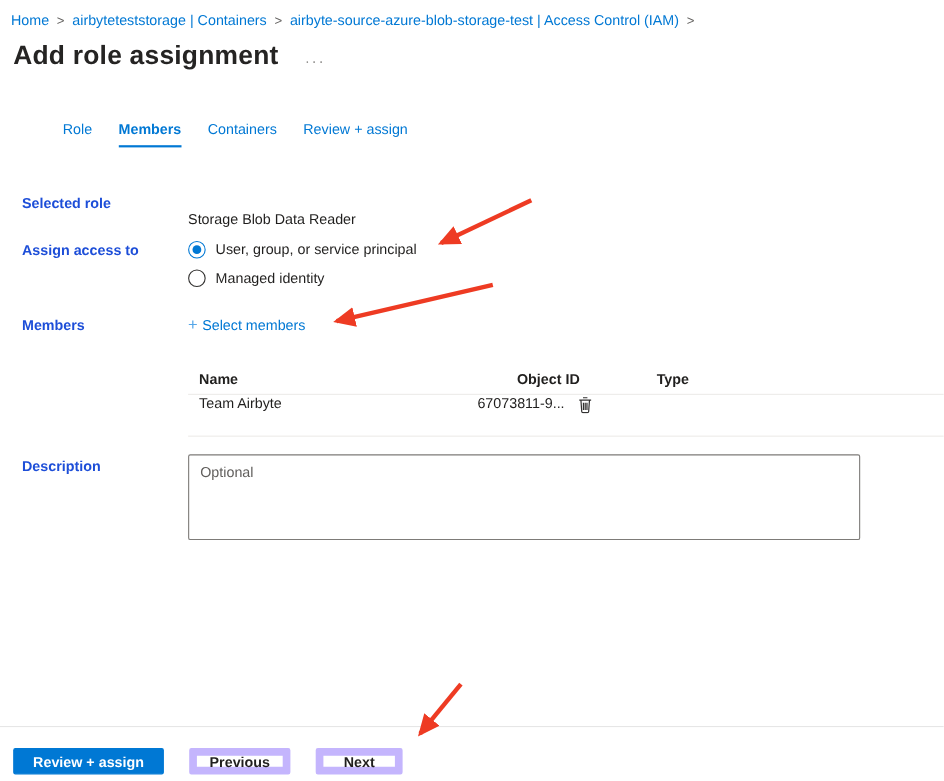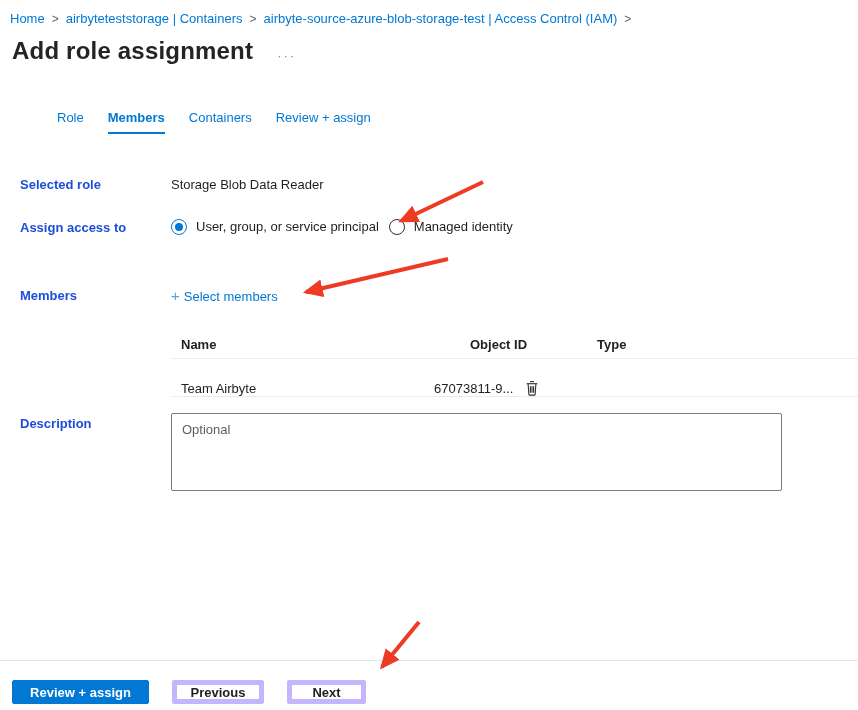--- a/index.html
+++ b/index.html
@@ -23,56 +23,56 @@
 
   
   .tabs { position: absolute; left: 21px; top: 110px; display: flex; gap: 24px; margin-left: 36px; }
   .tab { color: #0078d4; padding-bottom: 7px; cursor: pointer; border-bottom: 2px solid transparent; }
   .tab.active { font-weight: 700; border-bottom-color: #0078d4; }
 
   
   .field-label { position: absolute; left: 20px; font-weight: 700; color: #1d4ed8; }
   .field-value { position: absolute; left: 171px; color: #201f1e; }
 
-  .radio-group { position: absolute; left: 171px; top: 219px; display: flex; flex-direction: row; gap: 10px; }
+  .radio-group { position: absolute; left: 171px; top: 219px; display: flex; flex-direction: column; gap: 10px; }
   .radio-option { display: flex; align-items: center; height: 16px; cursor: pointer; }
   .radio-circle { width: 16px; height: 16px; border-radius: 50%; border: 1px solid #323130;
     display: inline-flex; align-items: center; justify-content: center; margin-right: 9px; background: #fff; flex: none; }
   .radio-circle.selected { border-color: #0078d4; }
   .radio-circle.selected::after { content: ""; width: 8px; height: 8px; border-radius: 50%; background: #0078d4; }
   .radio-text { line-height: 16px; }
 
   .select-members { position: absolute; left: 171px; top: 287px; color: #0078d4; text-decoration: none; cursor: pointer; }
   .plus-glyph { color: #55a6e8; font-size: 15px; margin-right: 4px; font-weight: 400; }
 
   
   .members-table { position: absolute; left: 171px; top: 332px; width: 687px; }
   .thead { display: flex; height: 27px; padding-top: 5px; border-bottom: 1px solid #edebe9; font-weight: 700; gap: 36px; }
-  .trow  { display: flex; height: 38px; align-items: flex-end; border-bottom: 1px solid #edebe9; }
+  .trow  { display: flex; height: 38px; align-items: flex-start; border-bottom: 1px solid #edebe9; }
   .col-name { width: 263px; padding-left: 10px; }
   .col-oid  { width: 91px; }
   .col-type { flex: 1; }
   .col-action { width: 55px; display: flex; align-items: center; }
   .trash-btn { cursor: pointer; display: inline-flex; margin-top: 1px; }
 
   
   .description-input {
     position: absolute; left: 171px; top: 413px; width: 611px; height: 78px;
     border: 1px solid #7d7b78; border-radius: 2px; padding: 8px 10px;
     font-family: "Liberation Sans", "DejaVu Sans", sans-serif; font-size: 13px; color: #201f1e;
     resize: none; outline: none;
   }
   .description-input::placeholder { color: #605e5c; opacity: 1; }
 
   
   .footer-divider { position: absolute; left: 0; top: 660px; width: 858px; height: 1px; background: #e6e6e6; }
   .btn { position: absolute; top: 680px; height: 24px; font-family: inherit; font-size: 13px;
     border-radius: 2px; cursor: pointer; display: inline-flex; align-items: center; justify-content: center; }
   .btn-primary { left: 12px; width: 137px; background: #0078d4; border: 1px solid #0078d4; color: #fff; font-weight: 700; }
-  .btn-default { background: #fff; border: 5px solid #c4b5fd; color: #201f1e; font-weight: 600; }
+  .btn-default { background: #fff; border: 7px solid #c4b5fd; color: #201f1e; font-weight: 600; }
   .btn-previous { left: 172px; width: 92px; }
   .btn-next { left: 287px; width: 79px; }
 
   
   .arrows { position: absolute; left: 0; top: 0; width: 858px; height: 710px; pointer-events: none; z-index: 10; }
 </style>
 </head>
 <body>
 
 <div class="page">
@@ -87,21 +87,21 @@
   </div>
 
   <div class="tabs">
     <span class="tab">Role</span>
     <span class="tab active">Members</span>
     <span class="tab">Containers</span>
     <span class="tab">Review + assign</span>
   </div>
 
   <div class="field-label" style="top:177px">Selected role</div>
-  <div class="field-value" style="top:177px">Storage Blob Data Reader</div>
+  <div class="field-value" style="top:192px">Storage Blob Data Reader</div>
 
   <div class="field-label" style="top:220px">Assign access to</div>
   <div class="radio-group">
     <div class="radio-option">
       <span class="radio-circle selected"></span>
       <span class="radio-text">User, group, or service principal</span>
     </div>
     <div class="radio-option">
       <span class="radio-circle"></span>
       <span class="radio-text">Managed identity</span>

